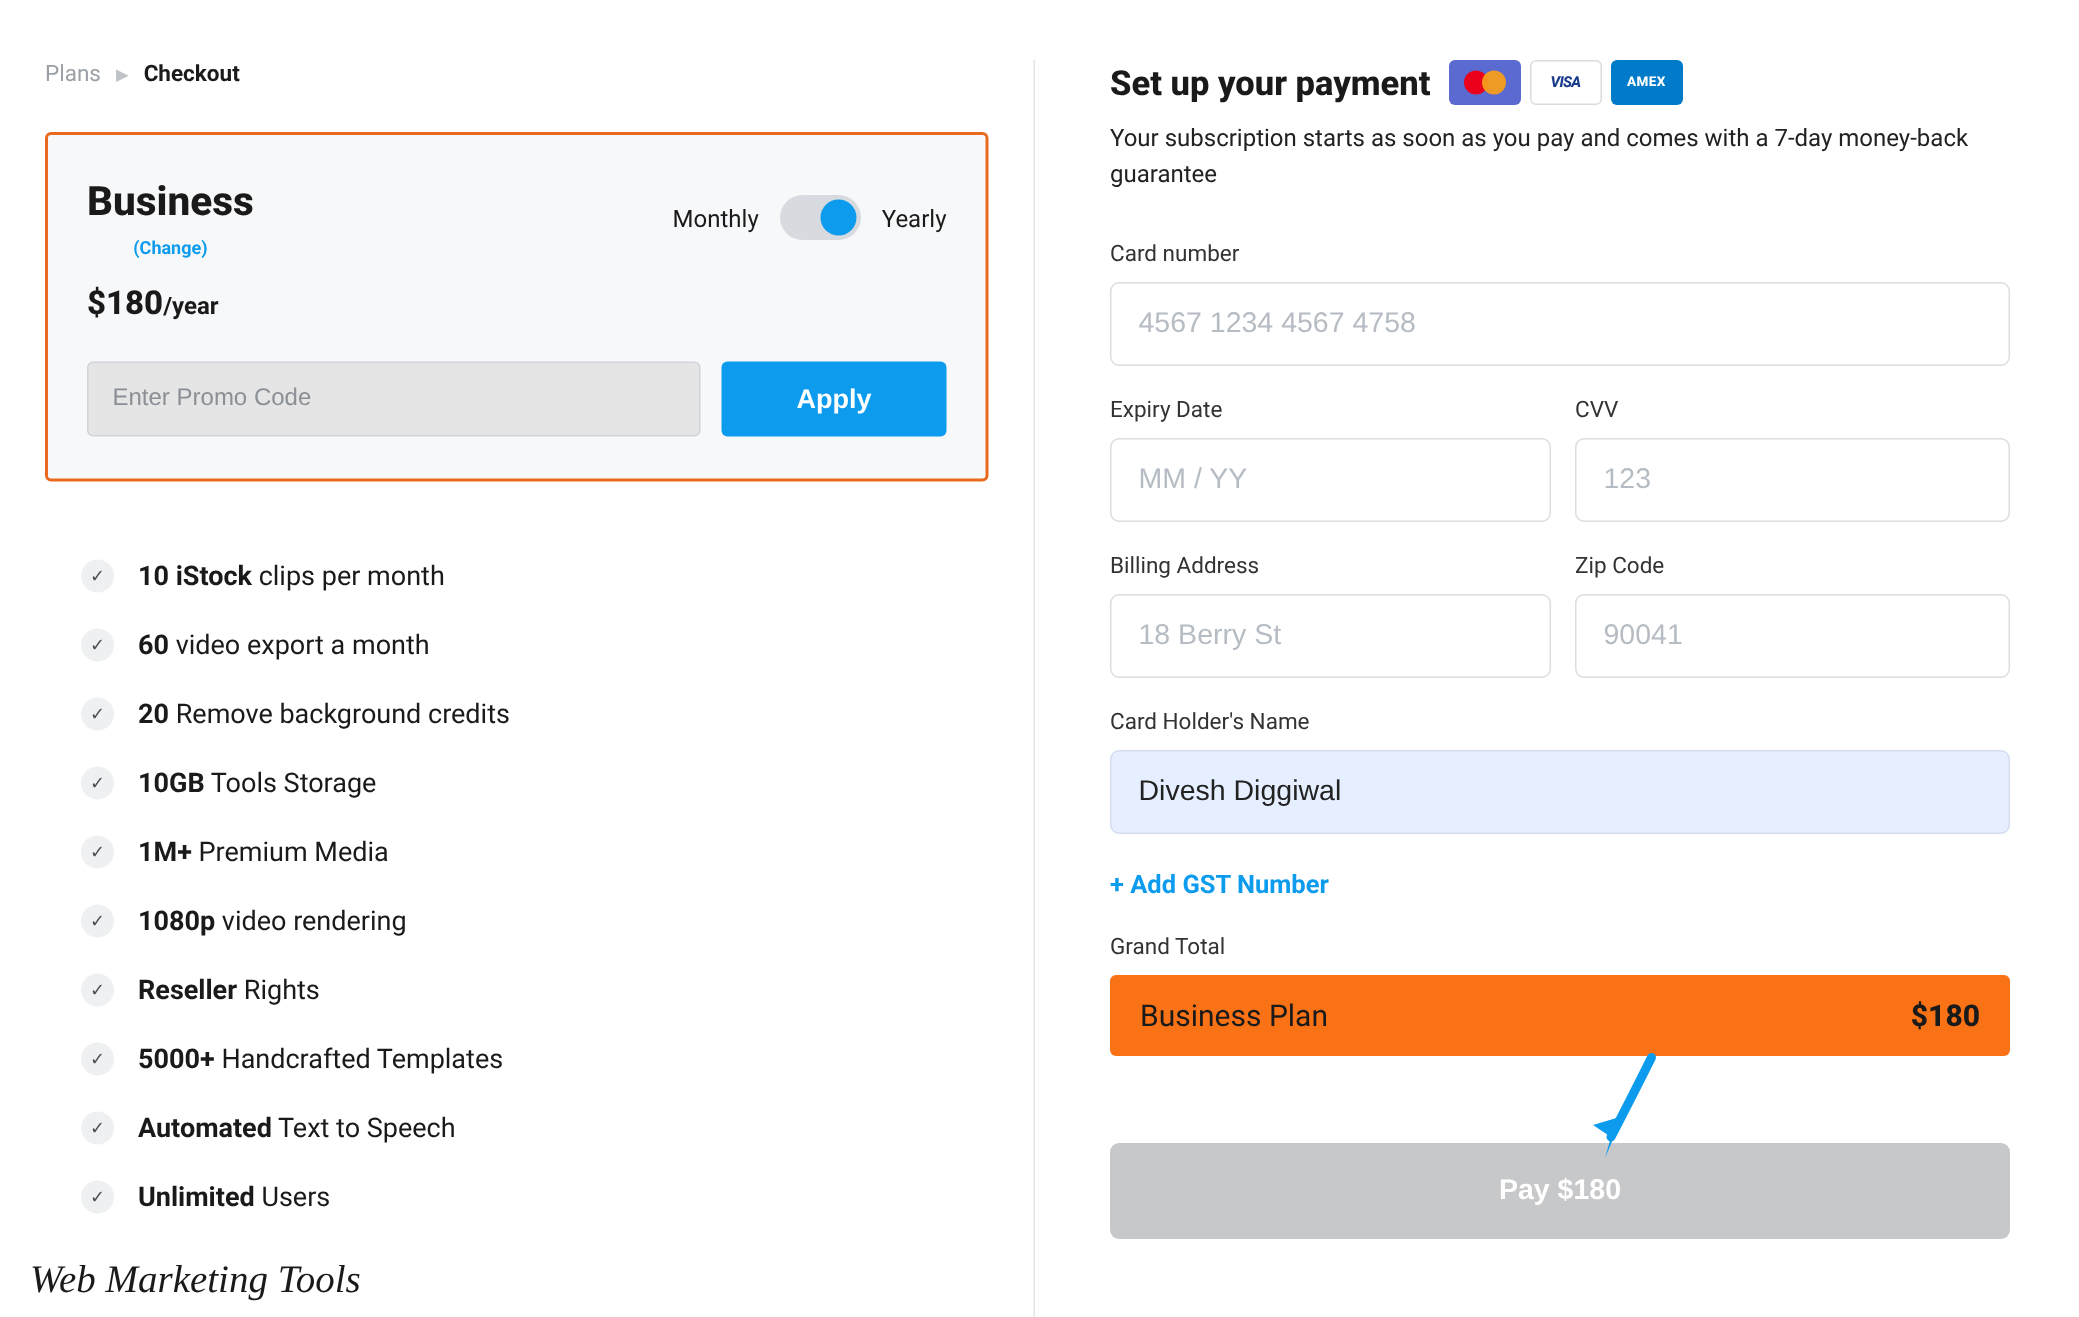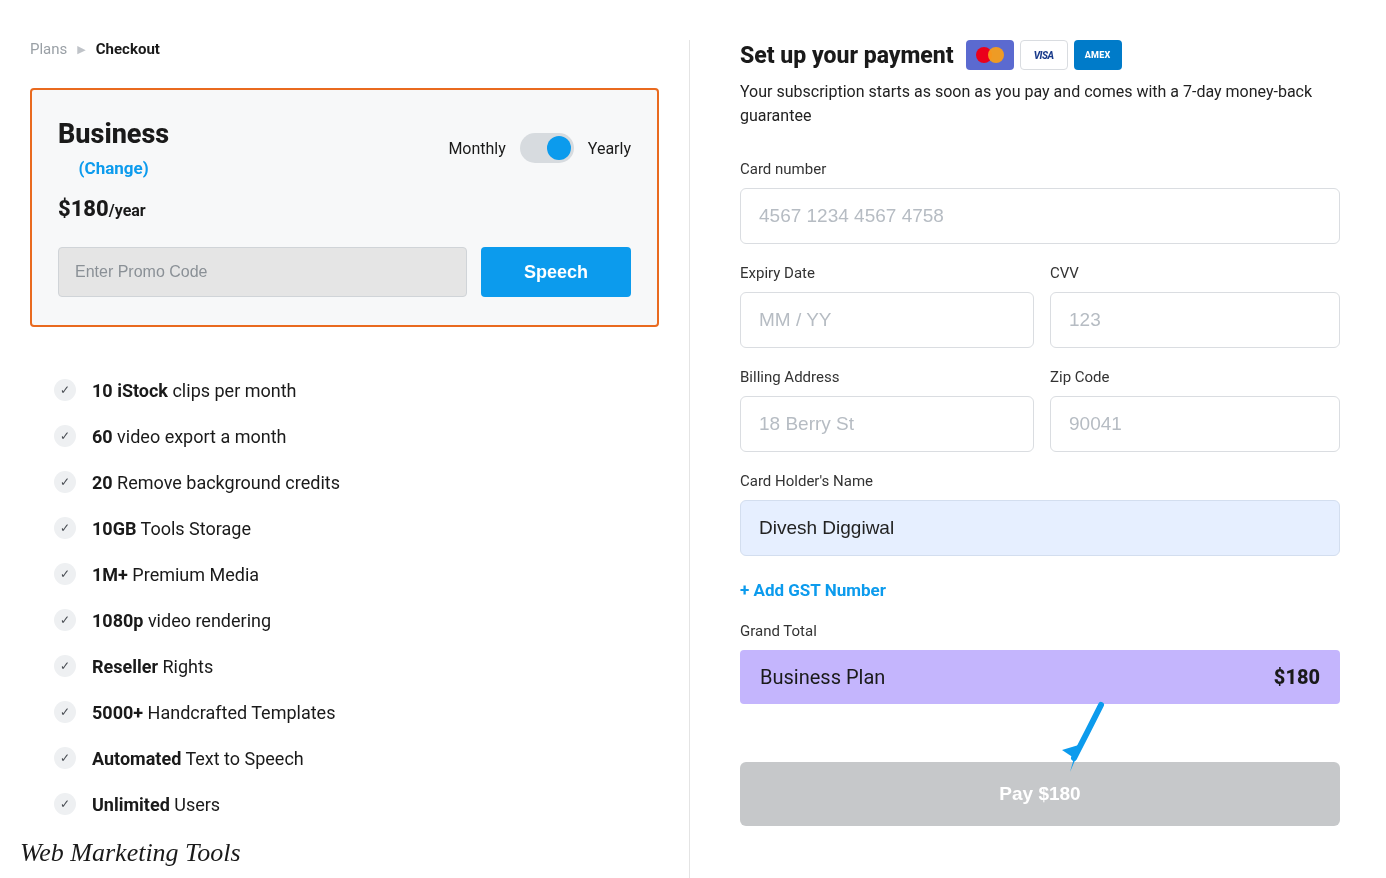--- a/index.html
+++ b/index.html
@@ -45,21 +45,21 @@
     padding: 28px 26px 28px 26px;
     margin-bottom: 28px;
   }
   .plan-header {
     display: flex;
     justify-content: space-between;
     align-items: center;
   }
   .plan-title-wrap { display: flex; align-items: center; gap: 8px; flex-direction: column; }
   .plan-name { font-size: 27px; font-weight: 800; }
-  .change-link { color: #0c9bed; font-weight: 700; font-size: 17px; cursor: pointer; }
+  .change-link { color: #0c9bed; font-weight: 700; font-size: 12px; cursor: pointer; }
   .billing-toggle { display: flex; align-items: center; gap: 14px; font-size: 16px; }
   .toggle {
     width: 54px; height: 30px; background: #d7dbdf; border-radius: 999px;
     position: relative; cursor: pointer;
   }
   .toggle-knob {
     width: 24px; height: 24px; background: #0c9bed; border-radius: 50%;
     position: absolute; top: 3px; right: 3px;
   }
   .price-line { margin-top: 18px; font-size: 22px; font-weight: 800; }
@@ -116,21 +116,21 @@
   .field::placeholder { color: #b6bcc3; }
   .row { display: flex; gap: 16px; }
   .col { flex: 1; }
   .col.small { flex: 0 0 290px; }
   .form-group { margin-bottom: 20px; }
   .holder-field { background: #e6efff; border: 1px solid #d3deef; }
   .gst-link { color: #0c9bed; font-weight: 700; font-size: 17px; cursor: pointer; margin-top: 4px; display: inline-block; }
   .grand-label { font-size: 15px; color: #333; margin-top: 22px; margin-bottom: 10px; }
   .total-box {
     display: flex; justify-content: space-between; align-items: center;
-    background: #c4b5fd; border-radius: 4px; height: 54px; padding: 0 20px;
+    background: #f97316; border-radius: 4px; height: 54px; padding: 0 20px;
     font-size: 20px;
   }
   .total-box .amt { font-weight: 800; }
   .pay-btn {
     width: 100%; height: 64px; margin-top: 58px;
     background: #c6c8ca; color: #fff; border: none; border-radius: 6px;
     font-size: 19px; font-weight: 700; cursor: pointer;
   }
   .arrow-annot {
     position: absolute; right: 270px; bottom: 98px; pointer-events: none;
@@ -160,21 +160,21 @@
             <div class="toggle-knob"></div>
           </div>
           <span>Yearly</span>
         </div>
       </div>
       <div class="price-line">
         <span>$180</span><span class="per">/year</span>
       </div>
       <div class="promo-row">
         <input class="promo-input" placeholder="Enter Promo Code" style="">
-        <button class="apply-btn">Speech</button>
+        <button class="apply-btn">Apply</button>
       </div>
     </div>
 
     <div class="features">
       <div class="feat">
           <span class="check">✓</span>
           <span><b>10 iStock</b><span> clips per month</span></span>
         </div>
       <div class="feat">
           <span class="check">✓</span>

